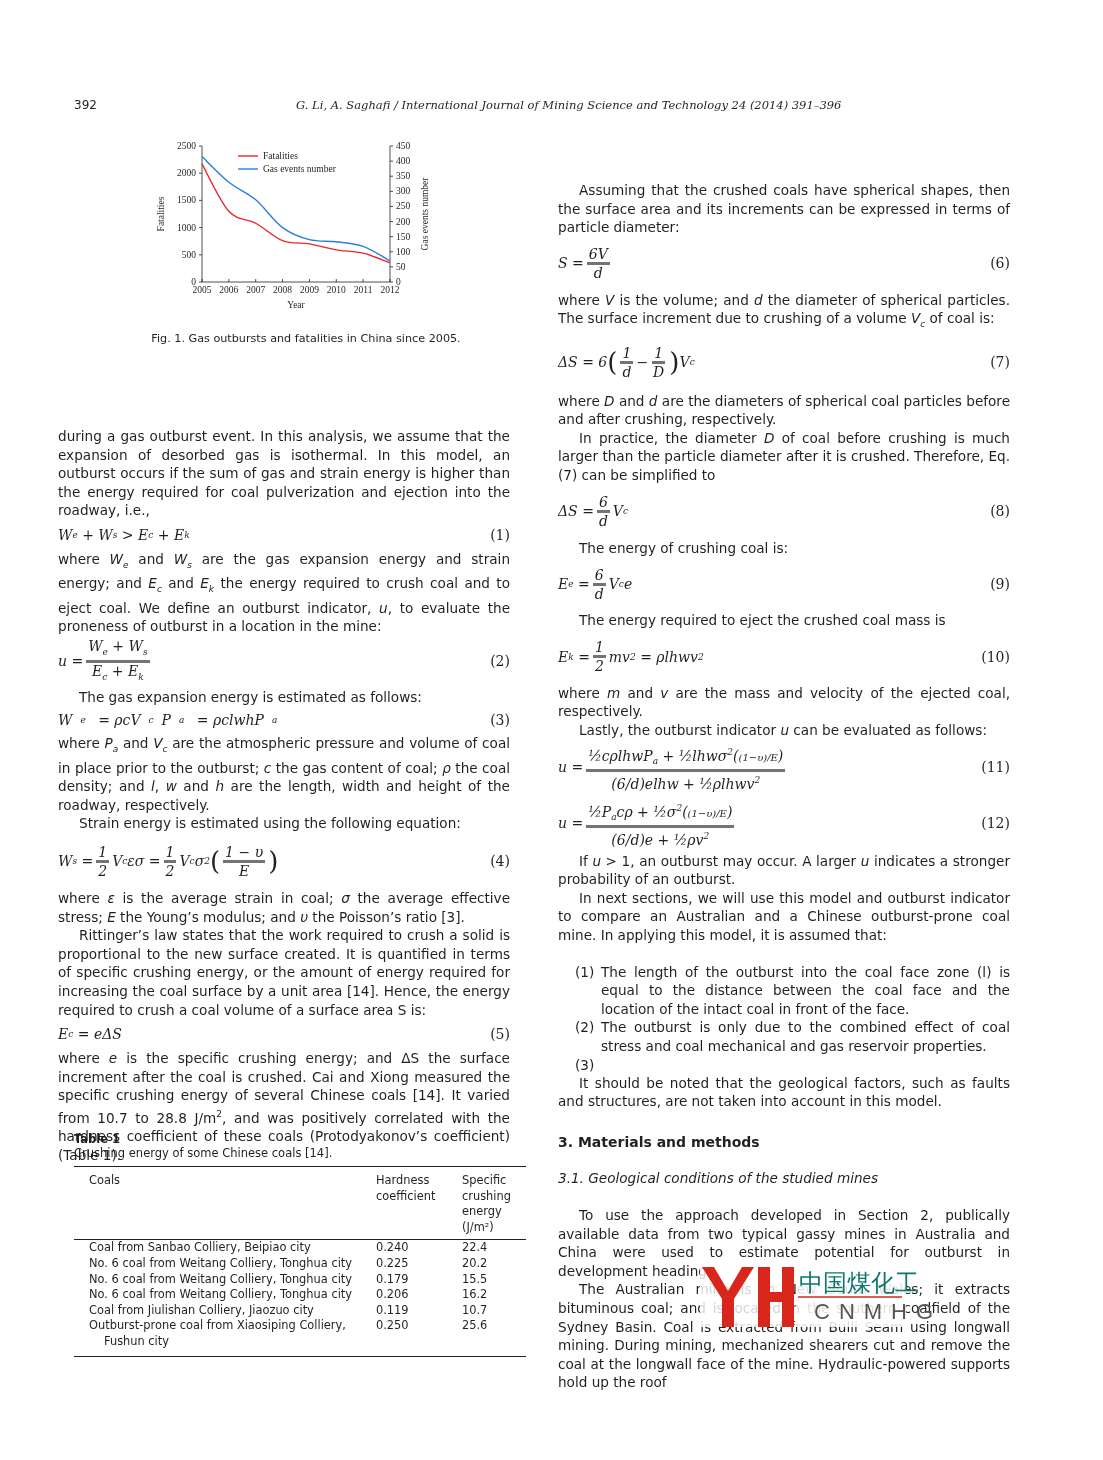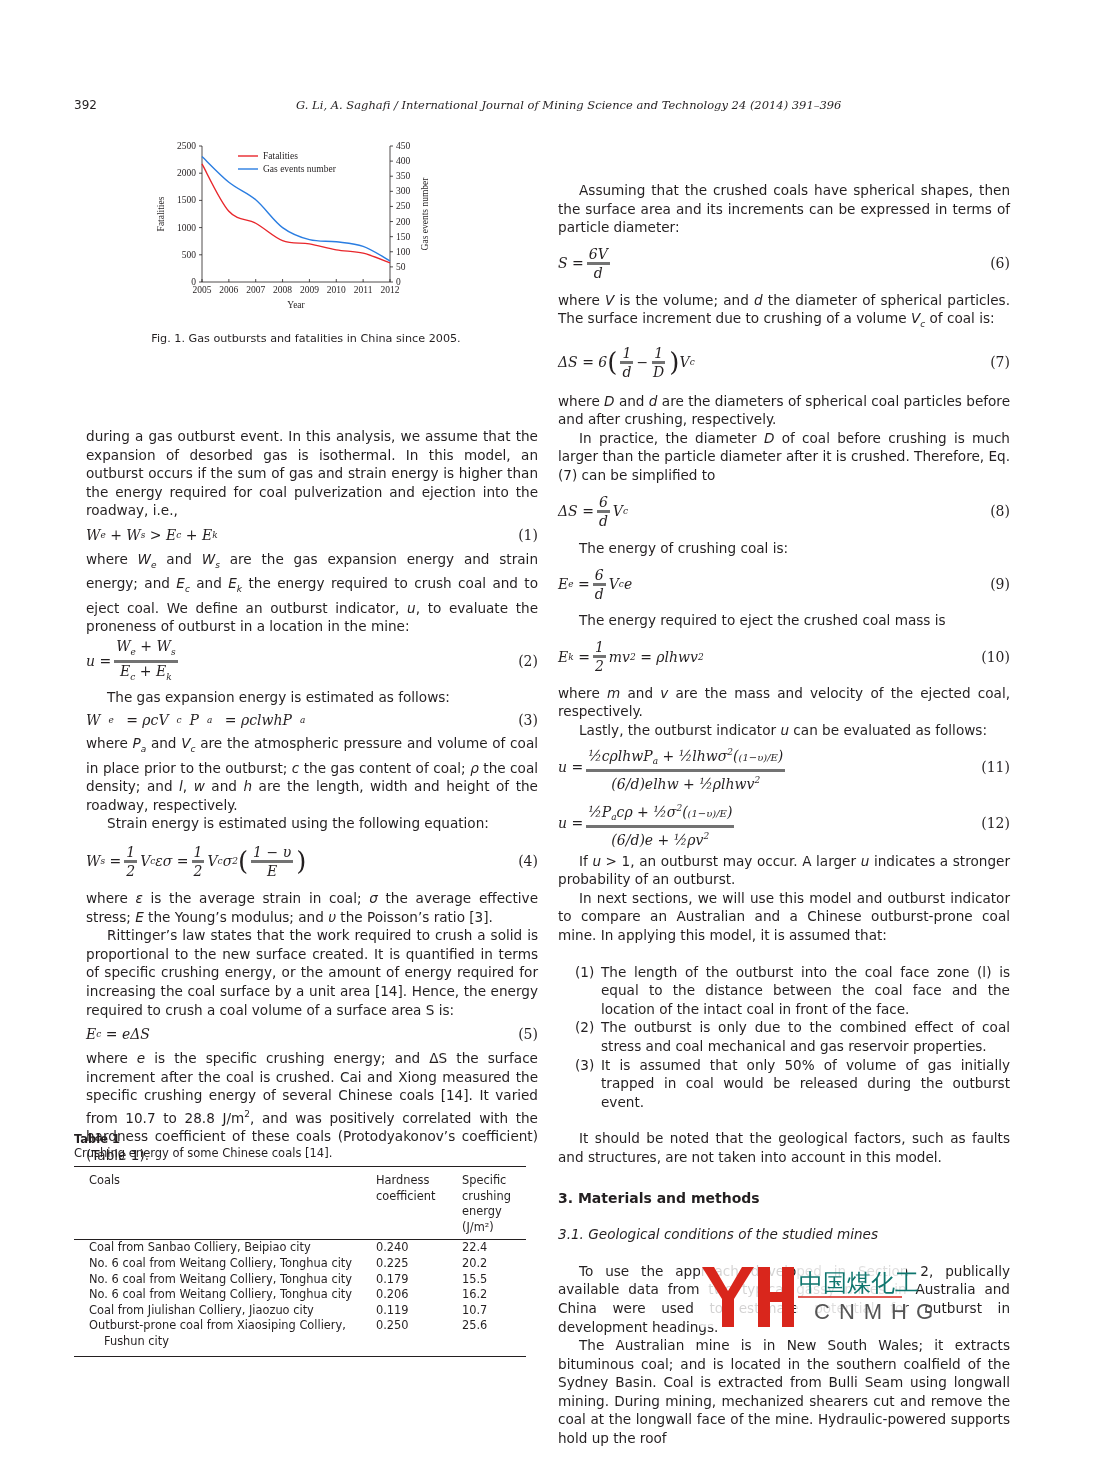--- a/index.html
+++ b/index.html
@@ -1,21 +1,21 @@
 <!DOCTYPE html>
 <html><head>
 <meta charset="utf-8">
 <style>
   * { box-sizing: border-box; margin: 0; padding: 0; }
   body { width: 1103px; height: 1460px; background: #fff; color: #231f20; font-family: "DejaVu Sans", sans-serif; position: relative; overflow: hidden; }
   .hdr { position: absolute; top: 98px; font-size: 12px; }
   .hdr-page { left: 74px; }
   .hdr-run { left: 296px; font-family: "DejaVu Serif", serif; font-style: italic; font-size: 11.5px; }
   .col { position: absolute; width: 452px; font-size: 13.6px; line-height: 18.6px; margin-top: 47px; }
-  .col-left { left: 86px; }
+  .col-left { left: 58px; }
   .col-right { left: 558px; }
   p { text-align: justify; }
   .ind { text-indent: 21px; }
   .eq { position: relative; font-family: "DejaVu Serif", serif; font-style: italic; font-size: 14px; display: flex; align-items: center; }
   .eq .num { position: absolute; right: 0; font-style: normal; }
   .frac { display: inline-flex; flex-direction: column; align-items: center; vertical-align: middle; margin: 0 3px; }
   .frac .n { border-bottom: 3px solid #737373; padding: 0 2px; line-height: 16px; }
   .frac .d { line-height: 16px; padding: 0 2px; }
   .sm { font-size: 10px; }
   sub, sup { font-size: 9px; }
@@ -232,21 +232,21 @@
       </span><span class="num">(11)</span></div>
   <div class="eq" style="height:56px;">u&nbsp;=<span class="frac">
         <span class="n">½P<sub>a</sub>cρ + ½σ<sup>2</sup>(<span class="sm">(1−υ)/E</span>)</span>
         <span class="d">(6/d)e + ½ρv<sup>2</sup></span>
       </span><span class="num">(12)</span></div>
   <p class="ind">If <i>u</i> &gt; 1, an outburst may occur. A larger <i>u</i> indicates a stronger probability of an outburst.</p>
   <p class="ind">In next sections, we will use this model and outburst indicator to compare an Australian and a Chinese outburst-prone coal mine. In applying this model, it is assumed that:</p>
   <ol class="assume" id="assume" style="margin-top:18px; margin-bottom:18px;">
       <li><span class="lbl">(1)</span><span>The length of the outburst into the coal face zone (l) is equal to the distance between the coal face and the location of the intact coal in front of the face.</span></li>
       <li><span class="lbl">(2)</span><span>The outburst is only due to the combined effect of coal stress and coal mechanical and gas reservoir properties.</span></li>
-      <li><span class="lbl">(3)</span><span>It is assumed that only 50% of volume of gas initially trapped in coal would be released during the outburst event.</span></li>
+      <li><span class="lbl">(3)</span></li>
     </ol>
   <p class="ind">It should be noted that the geological factors, such as faults and structures, are not taken into account in this model.</p>
   <div class="h3" style="margin-top:22px;">3. Materials and methods</div>
   <div class="h31" style="margin-top:18px;">3.1. Geological conditions of the studied mines</div>
   <p class="ind" style="margin-top:18px;">To use the approach developed in Section 2, publically available data from two typical gassy mines in Australia and China were used to estimate potential for outburst in development headings.</p>
   <p class="ind">The Australian mine is in New South Wales; it extracts bituminous coal; and is located in the southern coalfield of the Sydney Basin. Coal is extracted from Bulli Seam using longwall mining. During mining, mechanized shearers cut and remove the coal at the longwall face of the mine. Hydraulic-powered supports hold up the roof</p>
 </div>
 
 <div class="logo">
   <svg width="240" height="62" viewBox="0 0 240 62">

